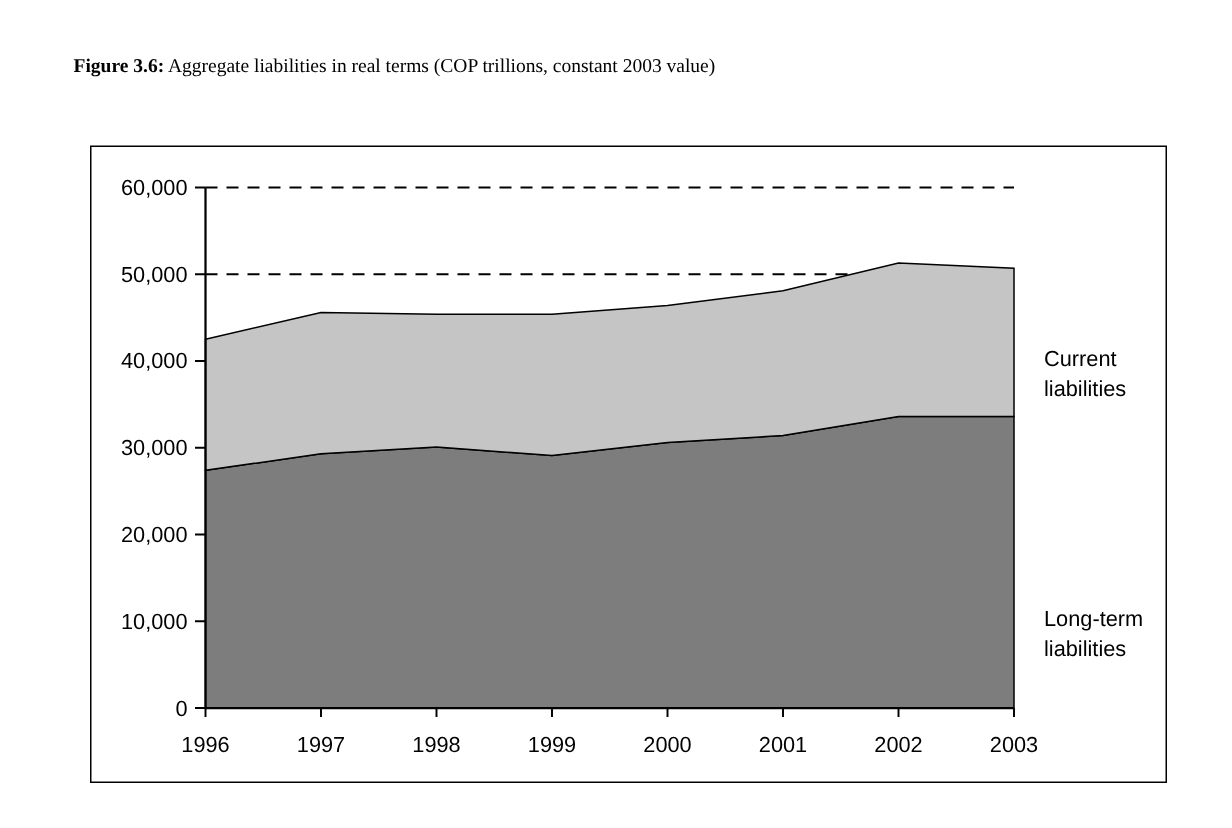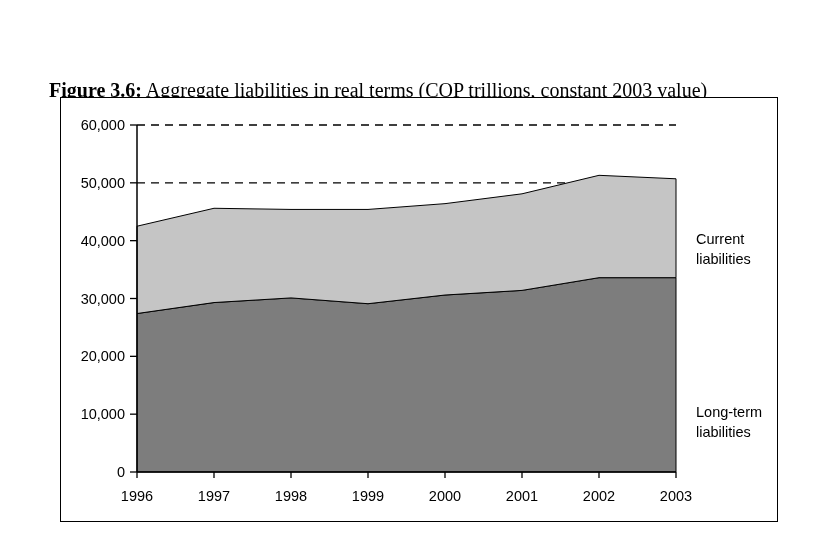--- a/index.html
+++ b/index.html
@@ -10,25 +10,24 @@
     background: #ffffff;
     font-family: "Liberation Sans", sans-serif;
     overflow: hidden;
   }
   .figure-title {
     position: absolute;
     left: 49px;
     top: 36px;
     width: 760px;
     font-family: "Liberation Serif", serif;
-    font-size: 20px;
+    font-size: 13px;
     color: #000;
     line-height: 1.25;
     white-space: nowrap;
-    margin-top: 42px;
   }
   .figure-title .fig-label { font-weight: bold; }
   .chart-frame {
     position: absolute;
     left: 60px;
     top: 97px;
     width: 718px;
     height: 425px;
     border: 1.5px solid #000;
     background: #ffffff;

